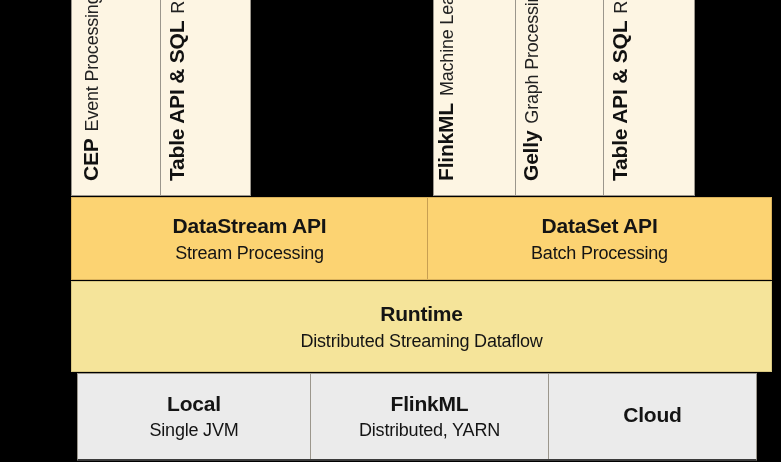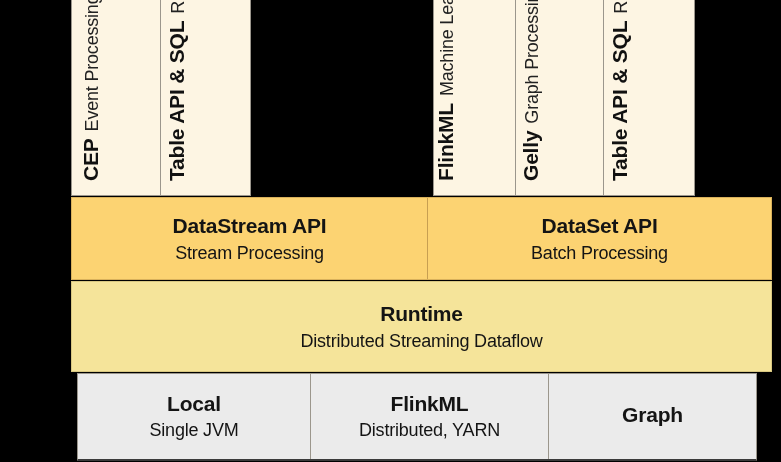--- a/index.html
+++ b/index.html
@@ -231,17 +231,17 @@
   <div id="deploy-band">
     <div class="deploy-cell" id="deploy-local">
       <span class="deploy-title">Local</span>
       <span class="deploy-sub">Single JVM</span>
     </div>
     <div class="deploy-cell" id="deploy-cluster">
       <span class="deploy-title">FlinkML</span>
       <span class="deploy-sub">Distributed, YARN</span>
     </div>
     <div class="deploy-cell" id="deploy-cloud">
-      <span class="deploy-title">Graph</span>
+      <span class="deploy-title">Cloud</span>
     </div>
   </div>
 
 </div>
 
 </body></html>

